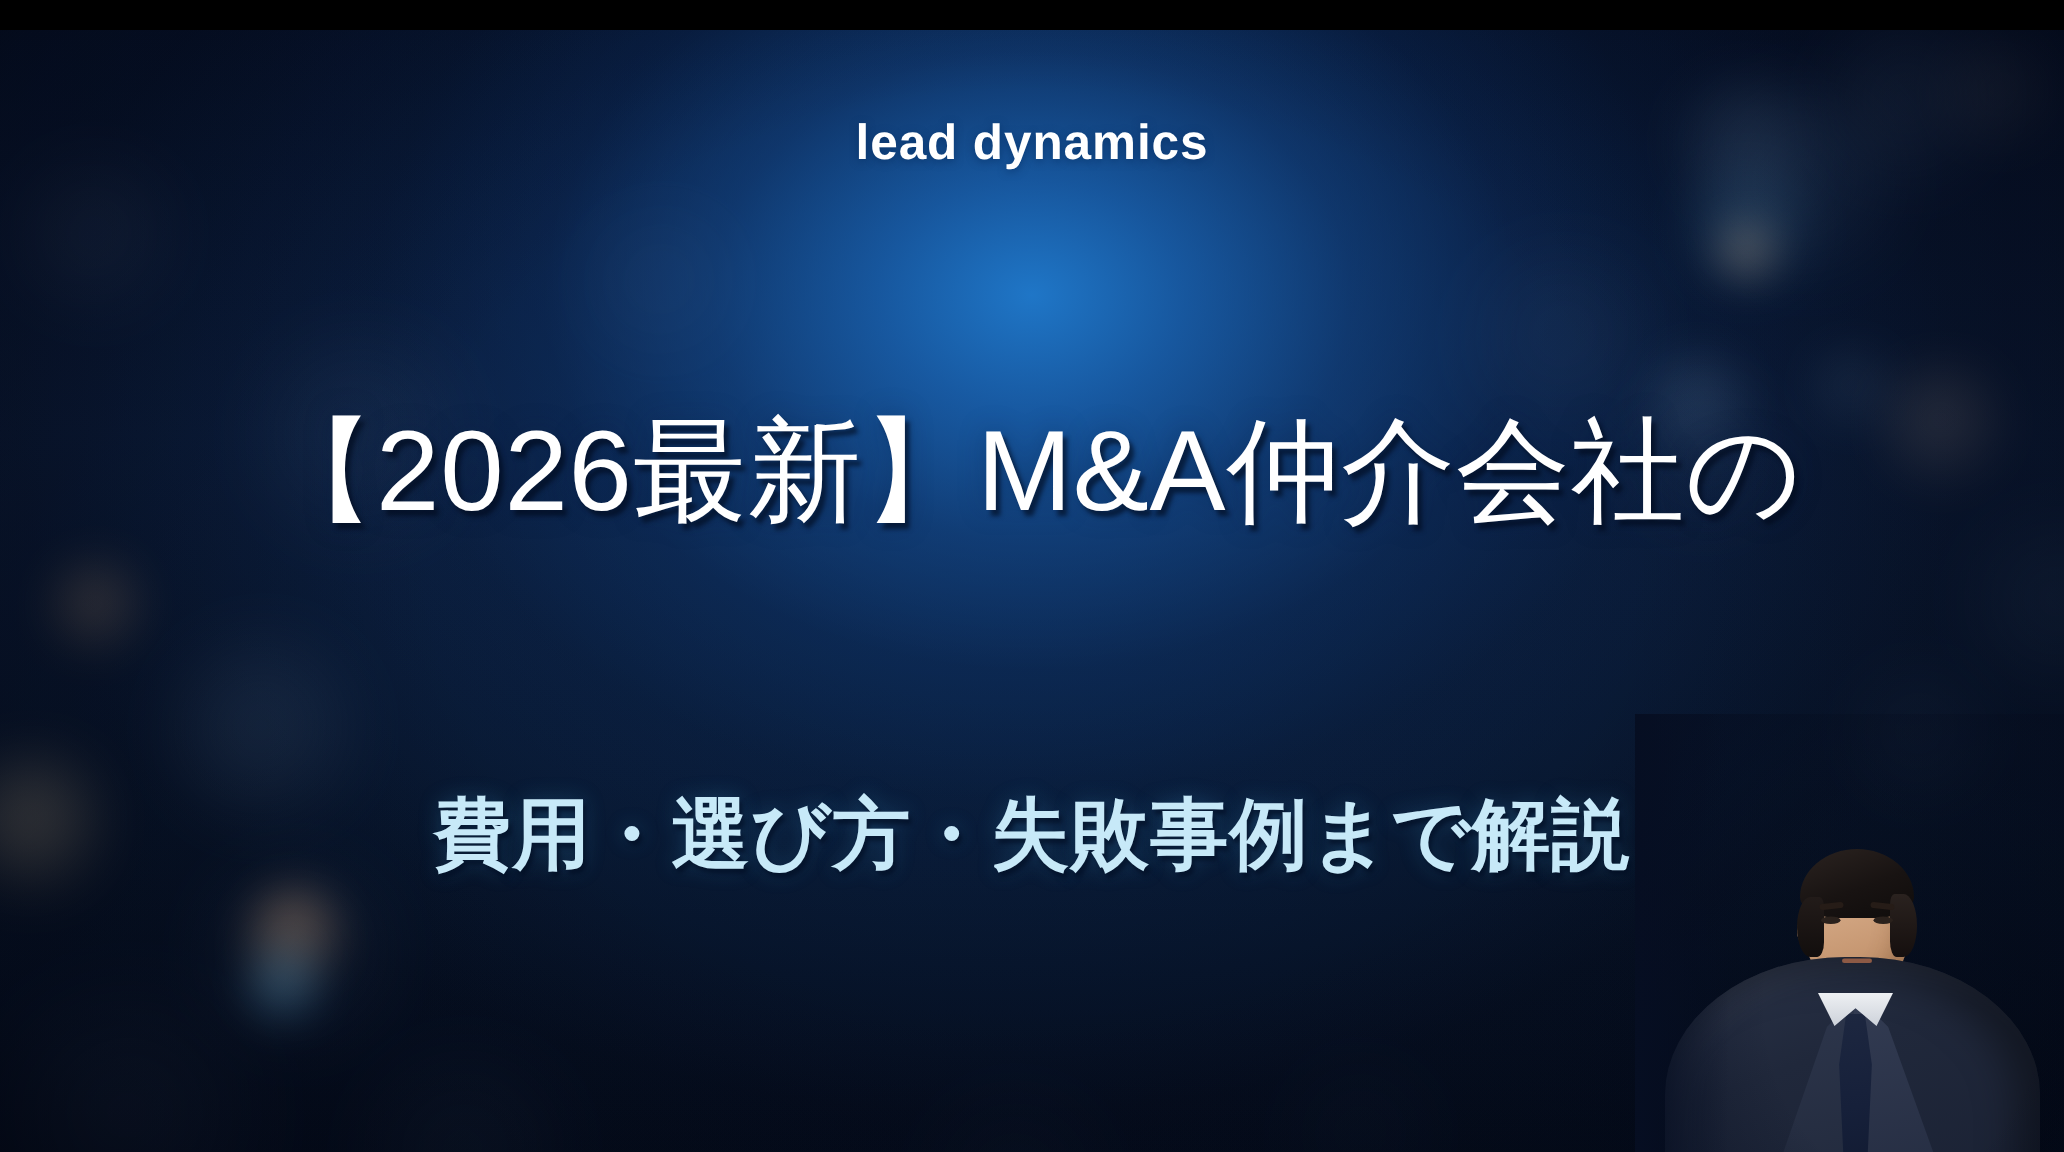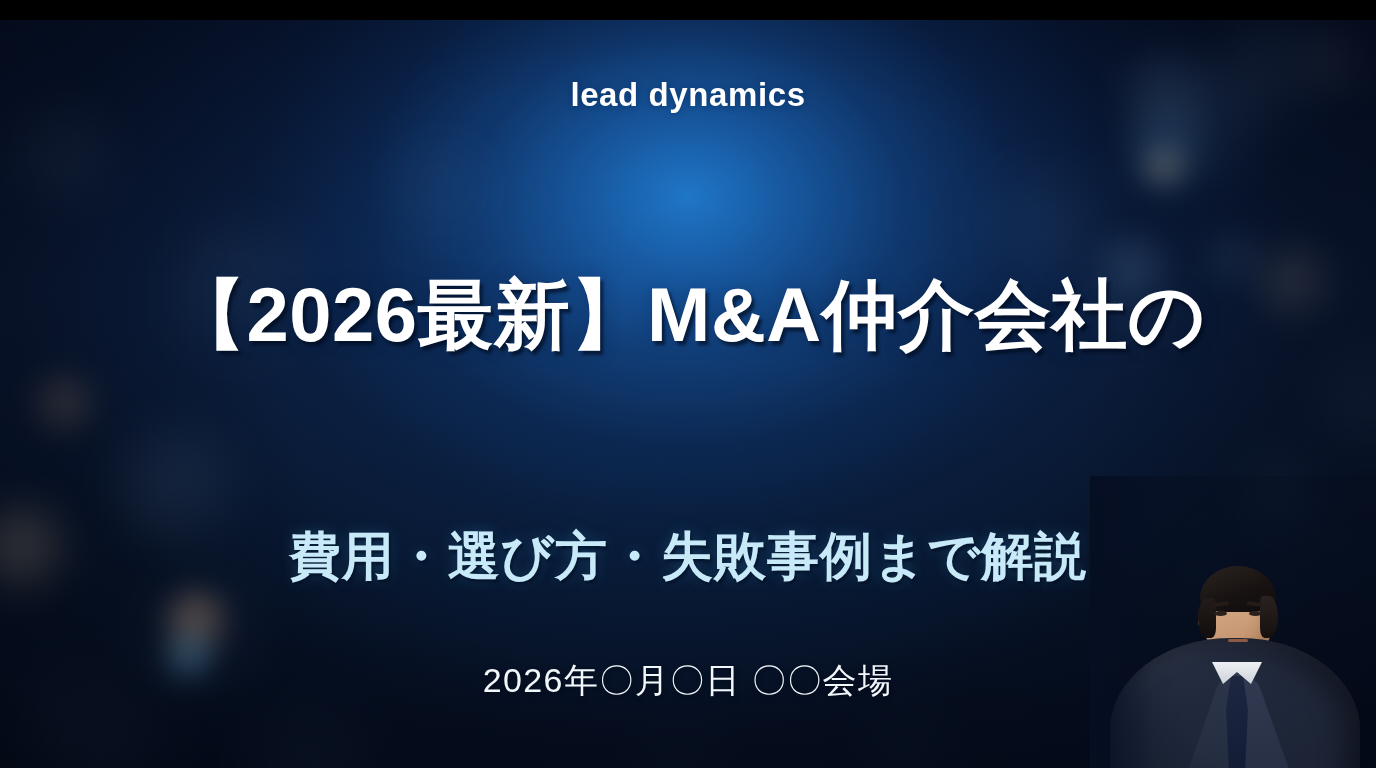--- a/index.html
+++ b/index.html
@@ -77,21 +77,21 @@
     text-shadow:0 1px 6px rgba(0,40,90,0.55);
   }
 
   
   .title{
     position:absolute;
     left:0; right:0; top:252px;
     text-align:center;
     color:#ffffff;
     font-size:76px;
-    font-weight:700;
+    font-weight:400;
     line-height:1.13;
     letter-spacing:0.5px;
     text-shadow:
       3px 4px 3px rgba(0,10,28,0.62),
       0 0 18px rgba(0,30,70,0.35);
   }
   .title-line{ display:block; white-space:nowrap; }
 
   
   .subtitle{
@@ -270,21 +270,20 @@
   <div class="bg-vignette"></div>
 
   <div class="logo">lead dynamics</div>
 
   <h1 class="title">
     <span class="title-line">【2026最新】M&amp;A仲介会社の</span>
   </h1>
 
   <h2 class="subtitle">費用・選び方・失敗事例まで解説</h2>
 
-  <div class="date">2026年〇月〇日  〇〇会場</div>
 
   <div class="portrait">
     <div class="fig-suit"></div>
     <div class="fig-earL"></div>
     <div class="fig-earR"></div>
     <div class="fig-neck"></div>
     <div class="fig-head"></div>
     <div class="fig-brow-l"></div>
     <div class="fig-brow-r"></div>
     <div class="fig-eye-l"></div>

